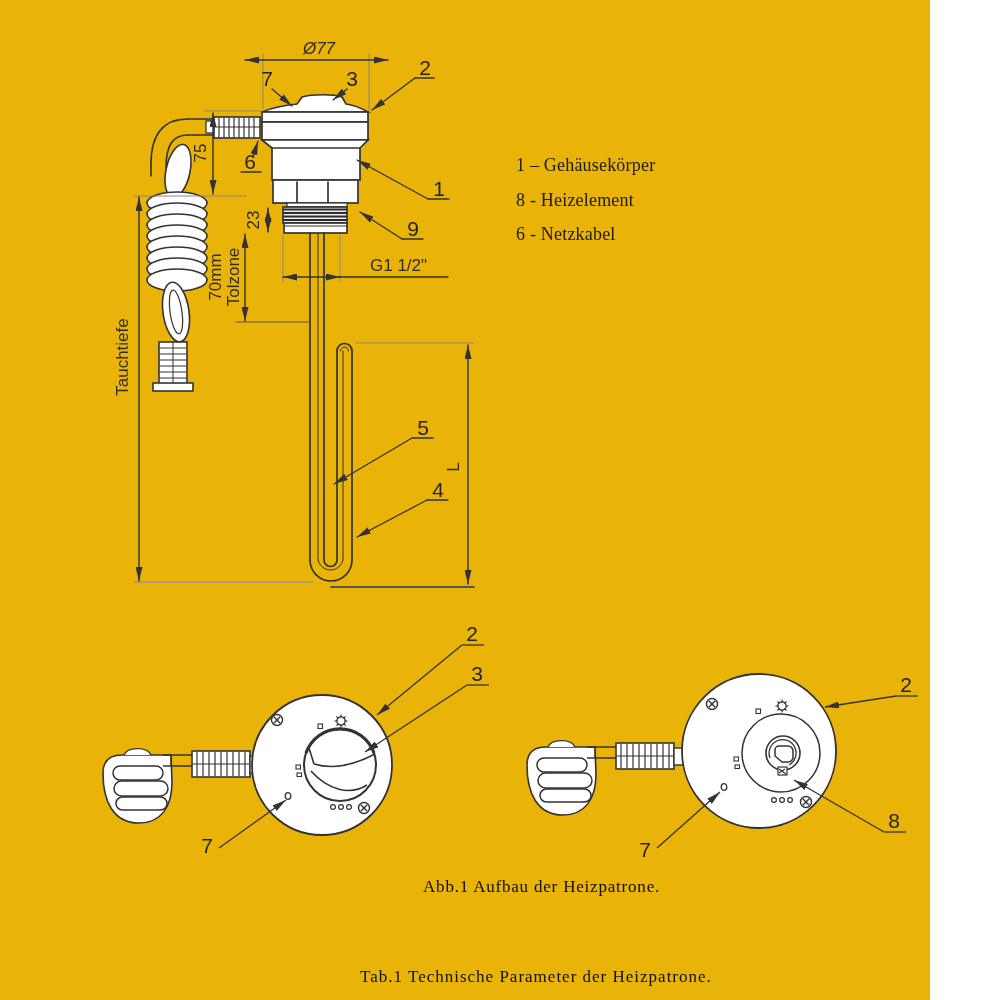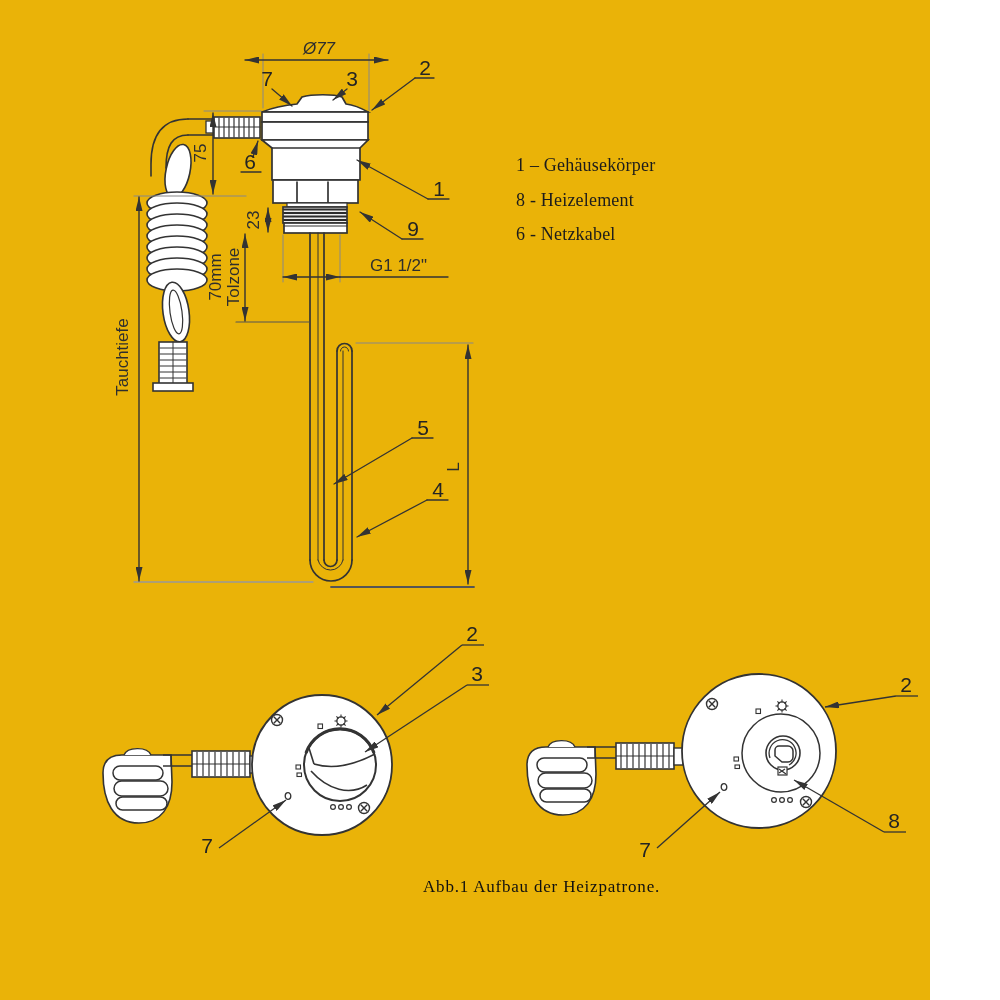--- a/index.html
+++ b/index.html
@@ -311,14 +311,15 @@
   </g>
 </svg>
 
   <div class="legend">
     <div>1 – Gehäusekörper</div>
     <div>8 - Heizelement</div>
     <div>6 - Netzkabel</div>
   </div>
 
   <div class="caption cap-abb">Abb.1 Aufbau der Heizpatrone.</div>
+  <div class="caption cap-tab">Tab.1 Technische Parameter der Heizpatrone.</div>
 
 </div>
 
 </body></html>

